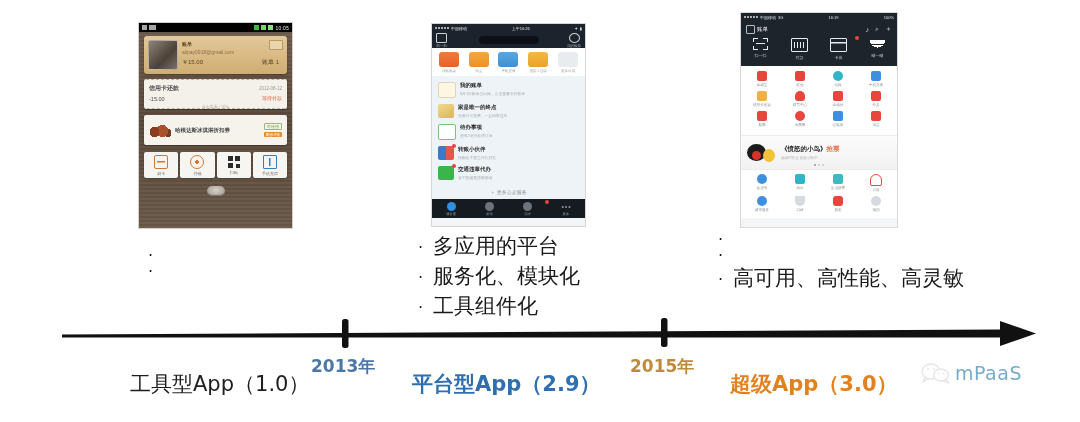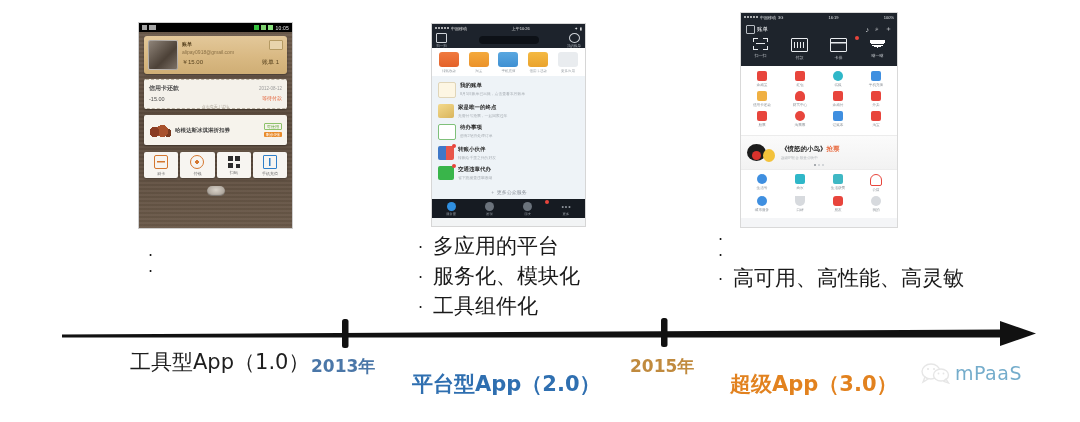--- a/index.html
+++ b/index.html
@@ -291,21 +291,21 @@
     font-family: "DejaVu Sans","Liberation Sans",sans-serif;
   }
   #year1 { left: 311px; top: 355px; color: #4b77a8; }
   #year2 { left: 630px; top: 355px; color: #c08a3e; }
 
   .caption {
     position:absolute; font-size: 21px; font-weight: bold;
     font-family: "DejaVu Sans","Liberation Sans",sans-serif;
     white-space: nowrap;
   }
-  #cap1 { left: 130px; top: 348px; color: #1e1e1e; font-weight: 500; }
+  #cap1 { left: 130px; top: 370px; color: #1e1e1e; font-weight: 500; }
   #cap2 { left: 412px; top: 370px; color: #2f6fb0; }
   #cap3 { left: 730px; top: 370px; color: #e2821f; }
 
   
   #watermark {
     position: absolute; left: 920px; top: 362px;
     display: flex; align-items: center; gap: 5px;
     opacity: .55;
   }
   #watermark .wmtext {
@@ -712,21 +712,21 @@
   <path d="M 62 26.5 L 1000 21.5 L 1000 29.5 L 62 29.5 Z" fill="#111111"></path>
   <polygon points="1000,13 1036,25.5 1000,38" fill="#111111"></polygon>
   <rect x="342" y="11" width="6.5" height="29" rx="2.5" fill="#111111"></rect>
   <rect x="661" y="10" width="6.5" height="29" rx="2.5" fill="#111111"></rect>
 </svg>
 
 <div class="year" id="year1">2013年</div>
 <div class="year" id="year2">2015年</div>
 
 <div class="caption" id="cap1">工具型App（1.0）</div>
-<div class="caption" id="cap2">平台型App（2.0）</div>
+<div class="caption" id="cap2">平台型App（2.9）</div>
 <div class="caption" id="cap3">超级App（3.0）</div>
 
 <div id="watermark">
   <svg width="30" height="22" viewBox="0 0 30 22">
     <ellipse cx="11" cy="9.5" rx="9" ry="7.5" fill="none" stroke="#d2d2d2" stroke-width="1.4"></ellipse>
     <path d="M 5 15 L 3 20 L 8 17 Z" fill="none" stroke="#d2d2d2" stroke-width="1.4"></path>
     <circle cx="8" cy="7" r="1.1" fill="#d2d2d2"></circle>
     <circle cx="14" cy="7" r="1.1" fill="#d2d2d2"></circle>
     <ellipse cx="21" cy="13" rx="7.5" ry="6" fill="#ffffff" stroke="#d2d2d2" stroke-width="1.4"></ellipse>
     <path d="M 26 17 L 28.5 21 L 24 19.5 Z" fill="#ffffff" stroke="#d2d2d2" stroke-width="1.4"></path>

